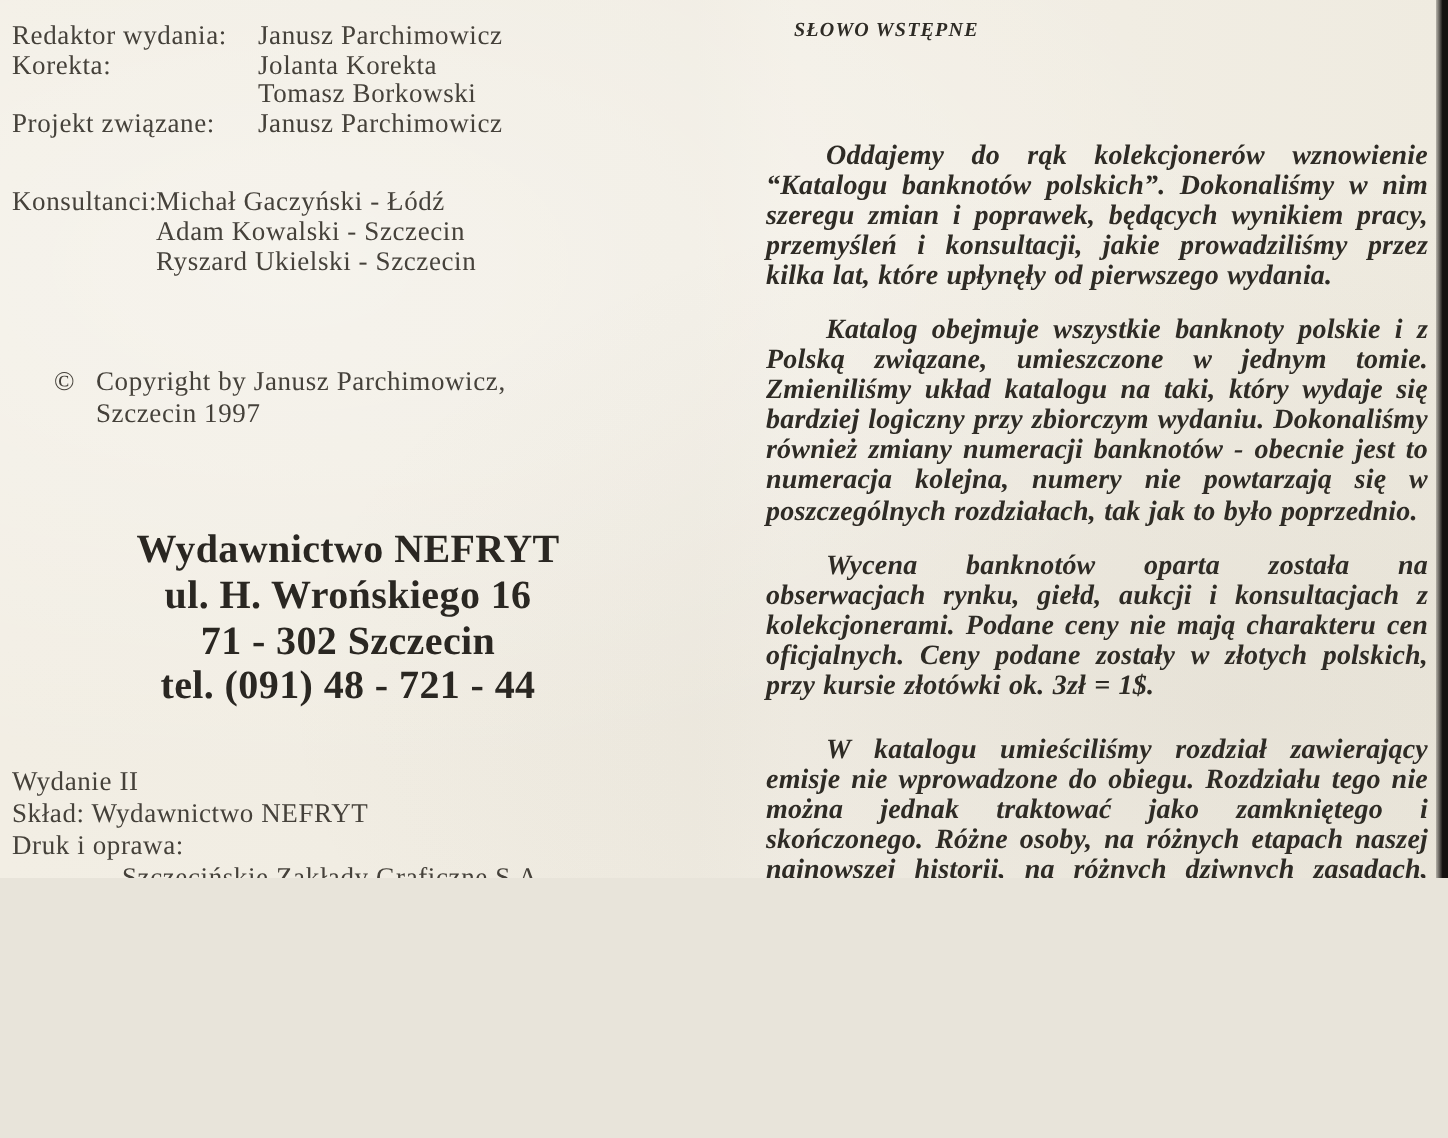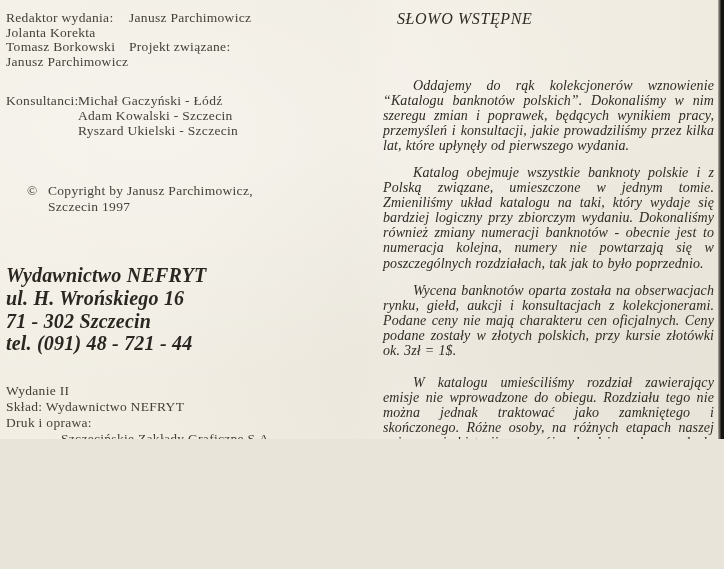--- a/index.html
+++ b/index.html
@@ -41,25 +41,25 @@
     margin-top: 45px;
     padding-left: 21px;
     display: flex;
     font-size: 13.5px; line-height: 16px;
     letter-spacing: 0.3px;
   }
   .copyright .sym { width: 21px; flex: 0 0 21px; }
   .publisher {
     margin-top: 49px;
     width: 336px;
+    text-align: center;
     font-weight: bold;
     font-size: 20px; line-height: 22.6px;
     color: #2a2722;
     letter-spacing: 0.2px;
-    font-style: italic;
   }
   .edition {
     margin-top: 28px;
     font-size: 13.5px; line-height: 16.2px;
     letter-spacing: 0.3px;
   }
   .edition .indent { padding-left: 55px; }
   .isbn {
     margin-top: 57px;
     font-size: 14.5px;
@@ -68,31 +68,32 @@
   }
   .isbn .num { margin-left: 22px; letter-spacing: 0.6px; }
   
   .page-right {
     position: absolute; left: 383px; top: 0; width: 331px;
     color: #2e2b25;
     font-style: italic;
   }
   .fw-title {
     margin: 10px 0 0 14px;
-    font-size: 16px;
-    font-weight: normal;
+    font-size: 10px;
+    font-weight: bold;
     letter-spacing: 0.6px;
   }
   .page-right p {
     margin: 0;
     font-size: 14px; line-height: 15.05px;
     text-align: justify;
     text-indent: 30px;
     letter-spacing: 0.1px;
     word-spacing: 0.5px;
+    font-weight: bold;
   }
   .page-right p.p1 { margin-top: 50px; }
   .page-right p.p2 { margin-top: 12px; }
   .page-right p.p3 { margin-top: 12px; }
   .page-right p.p4 { margin-top: 17px; }
   .page-number {
     position: absolute; left: 696px; top: 550px;
     font-weight: bold; font-size: 15px;
     color: #262420;
   }
@@ -105,20 +106,21 @@
 </head>
 <body>
 
 <div class="scan">
 
   <div class="page-left">
 
     <div class="credits">
       <div class="cell">Redaktor wydania:</div>
       <div class="cell">Janusz Parchimowicz</div>
+      <div class="cell">Korekta:</div>
       <div class="cell">Jolanta Korekta</div>
       <div class="cell"></div>
       <div class="cell">Tomasz Borkowski</div>
       <div class="cell">Projekt związane:</div>
       <div class="cell">Janusz Parchimowicz</div>
     </div>
 
     <div class="consultants">
       <div class="cell">Konsultanci:</div>
       <div class="names">

